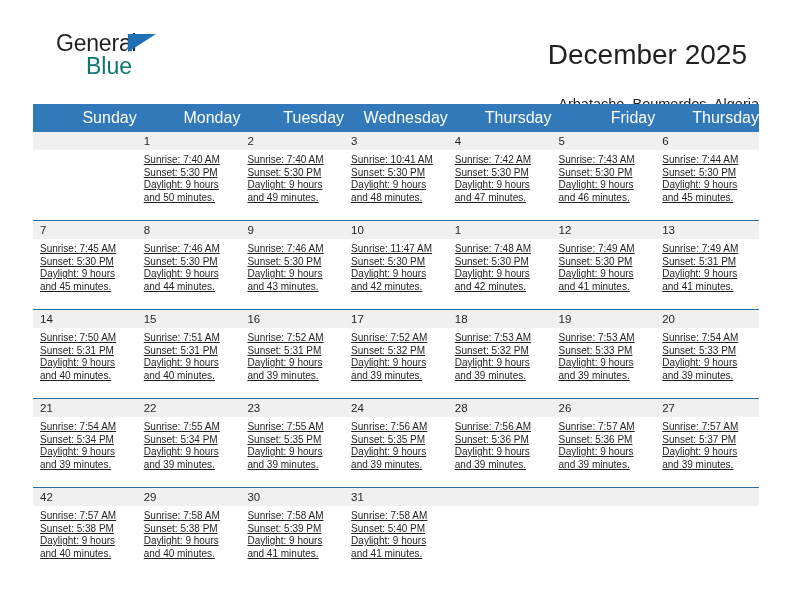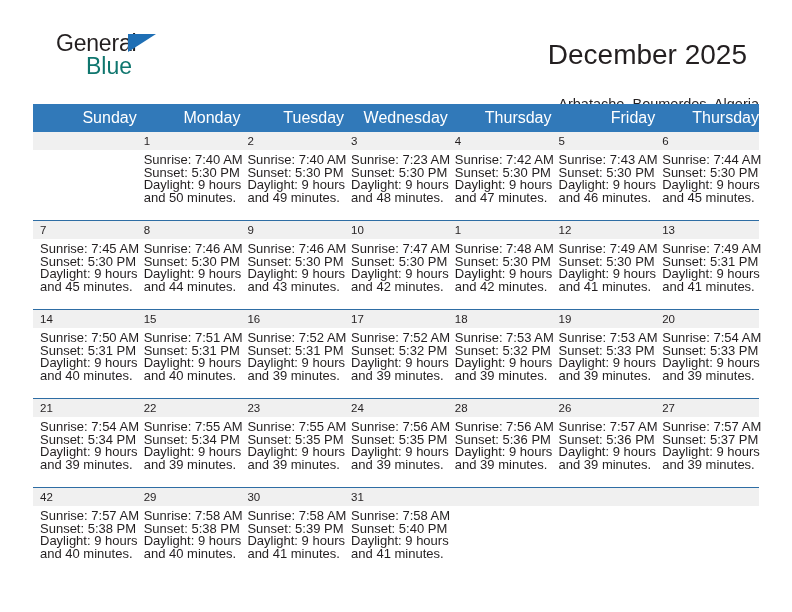--- a/index.html
+++ b/index.html
@@ -134,23 +134,24 @@
     height: 18px;
     box-sizing: border-box;
     padding: 1px 0 0 7px;
     font-size: 11.5px;
     color: #231f20;
     line-height: 16px;
   }
 
   .cell-body {
     padding: 4px 4px 0 7px;
-    font-size: 13px;
+    font-size: 10px;
     line-height: 12.6px;
     color: #231f20;
+    text-decoration: underline;
   }
   .cell-body div {
     white-space: nowrap;
   }
 
   .cell-empty .daynum-strip {
     background: #f0f0f0;
   }
 </style>
 </head>
@@ -212,21 +213,21 @@
                 <div>Sunset: 5:30 PM</div>
                 <div>Daylight: 9 hours</div>
                 <div>and 49 minutes.</div>
               </div>
             </div>
           </td>
           <td>
             <div class="cell-inner">
               <div class="daynum-strip">3</div>
               <div class="cell-body">
-                <div>Sunrise: 7:23 AM</div>
+                <div>Sunrise: 10:41 AM</div>
                 <div>Sunset: 5:30 PM</div>
                 <div>Daylight: 9 hours</div>
                 <div>and 48 minutes.</div>
               </div>
             </div>
           </td>
           <td>
             <div class="cell-inner">
               <div class="daynum-strip">4</div>
               <div class="cell-body">
@@ -291,21 +292,21 @@
                 <div>Sunset: 5:30 PM</div>
                 <div>Daylight: 9 hours</div>
                 <div>and 43 minutes.</div>
               </div>
             </div>
           </td>
           <td>
             <div class="cell-inner">
               <div class="daynum-strip">10</div>
               <div class="cell-body">
-                <div>Sunrise: 7:47 AM</div>
+                <div>Sunrise: 11:47 AM</div>
                 <div>Sunset: 5:30 PM</div>
                 <div>Daylight: 9 hours</div>
                 <div>and 42 minutes.</div>
               </div>
             </div>
           </td>
           <td>
             <div class="cell-inner">
               <div class="daynum-strip">1</div>
               <div class="cell-body">

